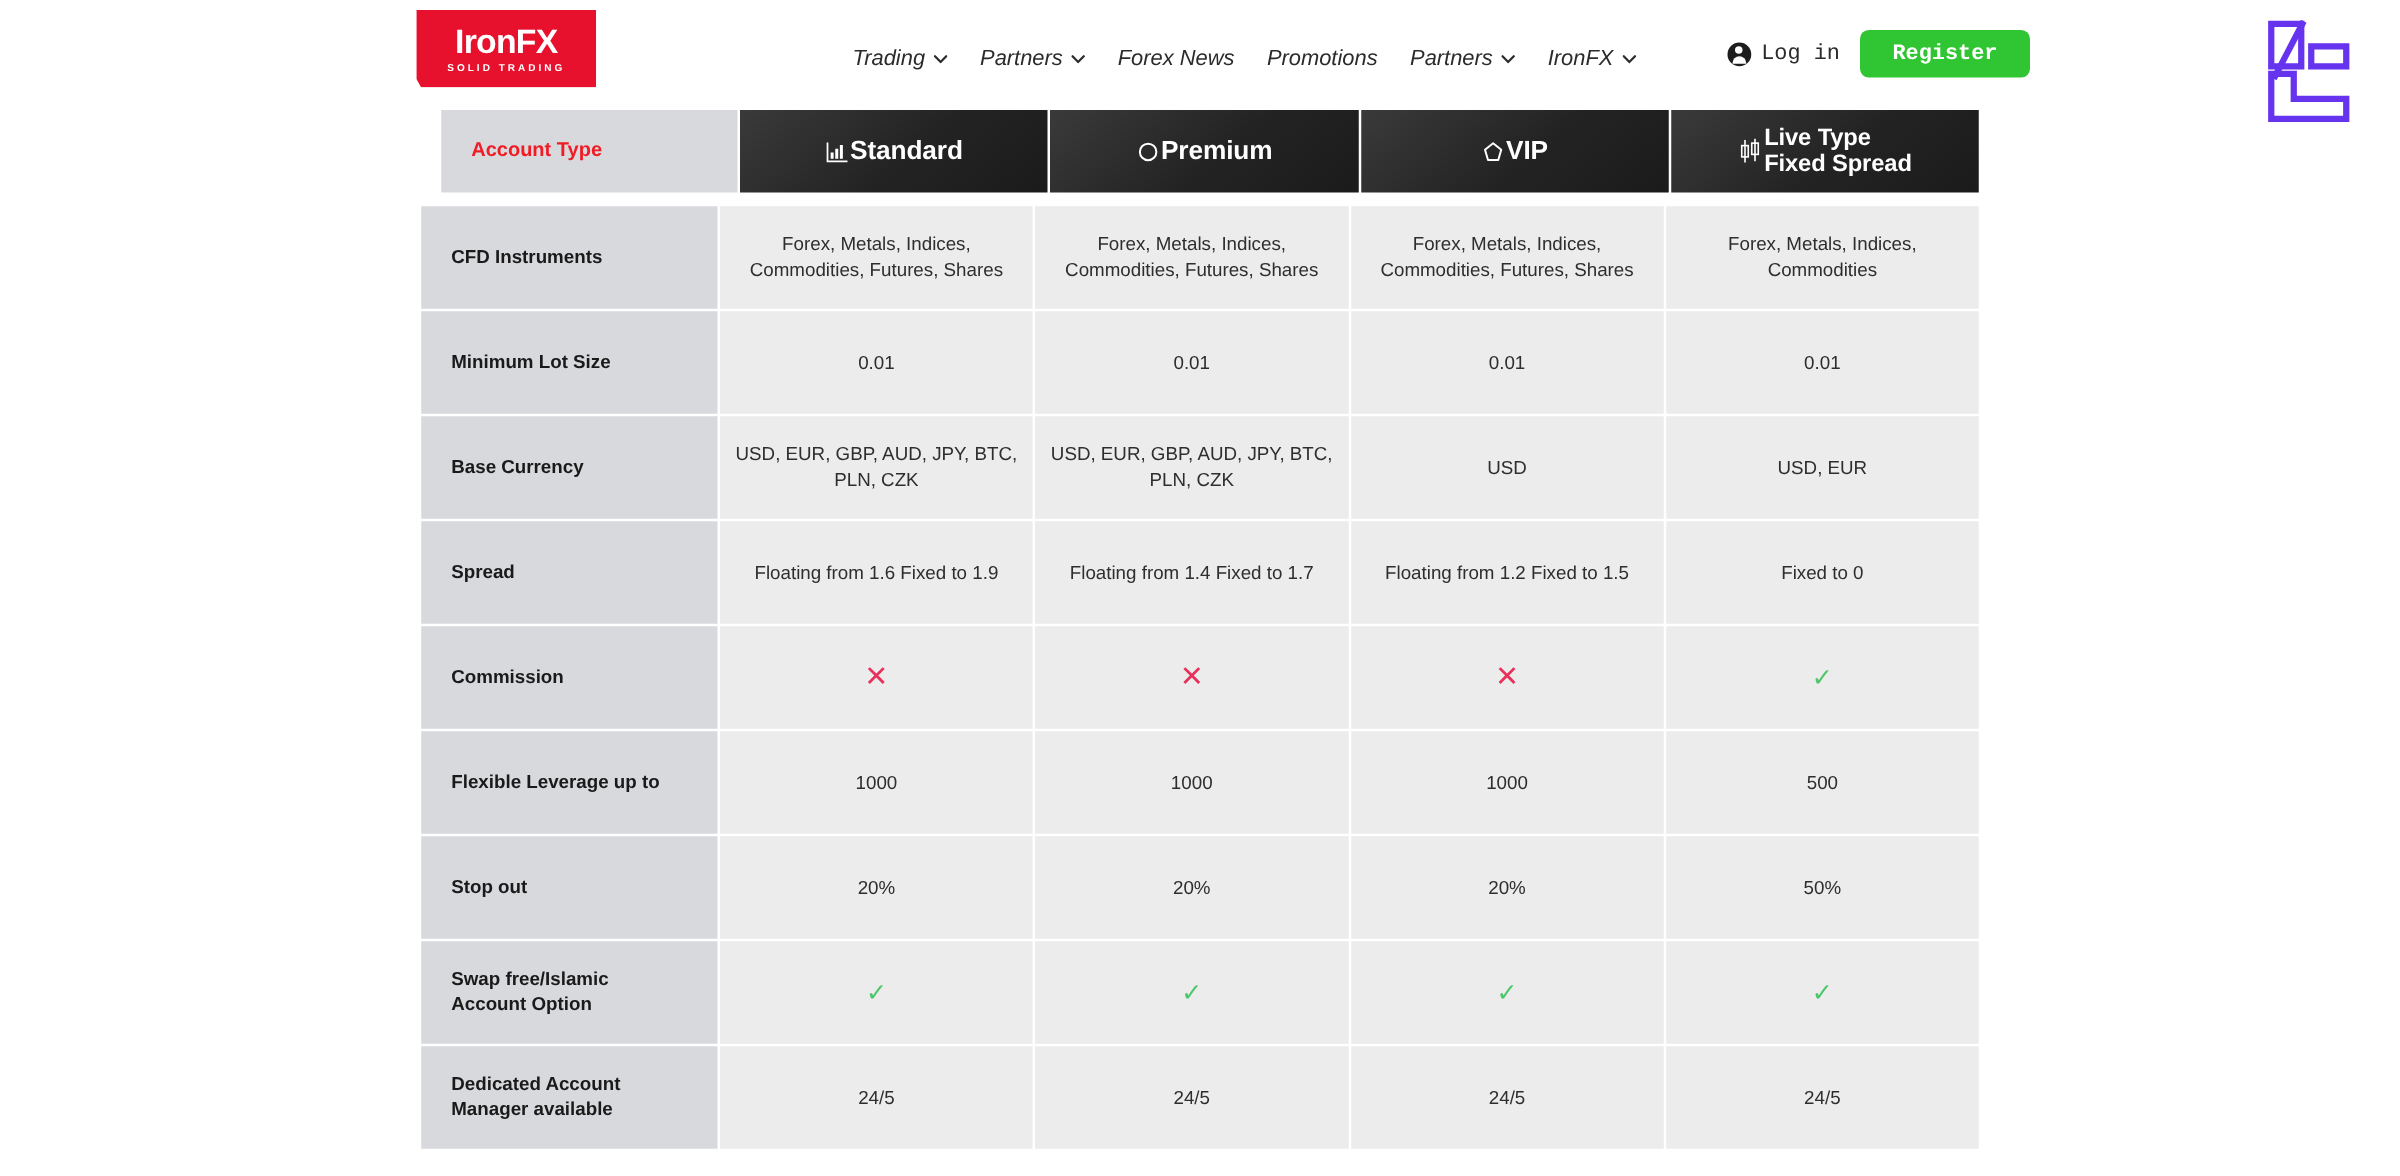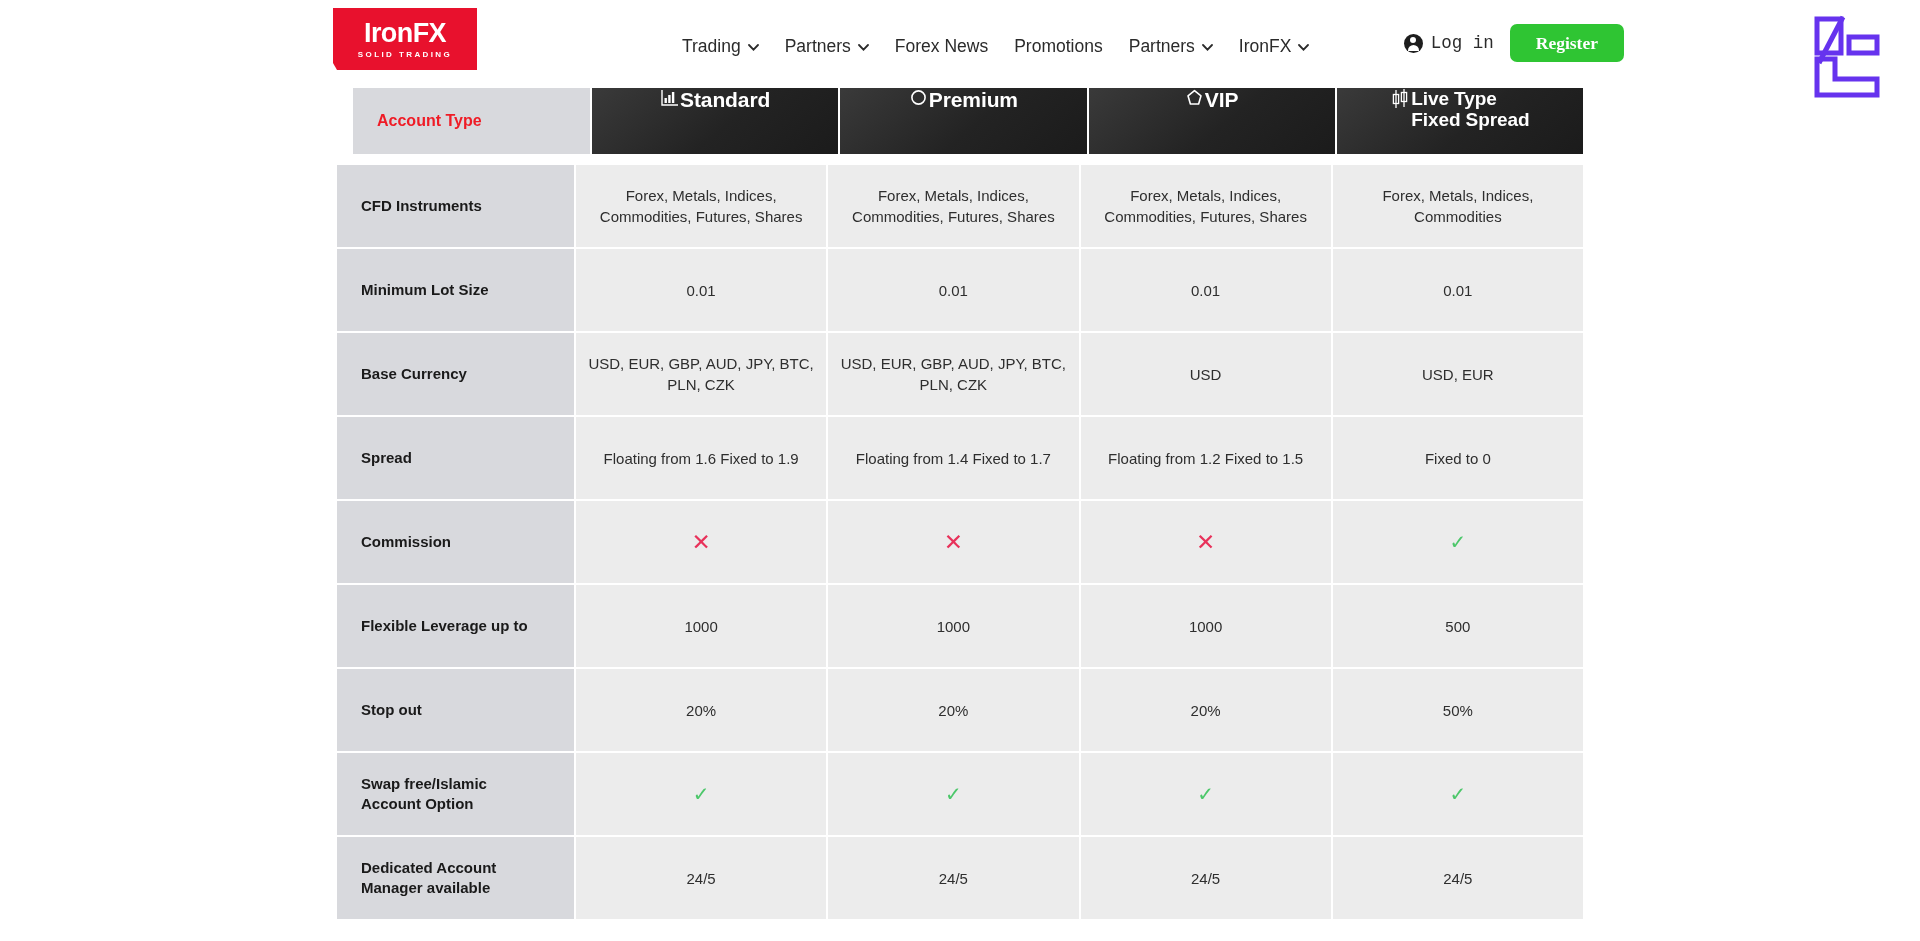--- a/index.html
+++ b/index.html
@@ -58,20 +58,21 @@
     height: 32px;
   }
   .nav-item {
     display: flex;
     align-items: center;
     gap: 7px;
     font-size: 17.5px;
     color: #2b2b2b;
     white-space: nowrap;
     cursor: pointer;
+    font-style: italic;
   }
   .chev {
     display: inline-block;
     width: 11px;
     height: 7px;
     position: relative;
     top: 1px;
   }
   .chev svg { display: block; }
 
@@ -118,21 +119,21 @@
   .register-btn {
     background: #2fc533;
     color: #ffffff;
     font-size: 17.5px;
     font-weight: bold;
     border: none;
     border-radius: 7px;
     padding: 0 26px;
     height: 38px;
     cursor: pointer;
-    font-family: Liberation Serif, serif;
+    font-family: Liberation Mono, monospace;
   }
 
   .corner-logo {
     position: absolute;
     right: 35px;
     top: 7px;
     width: 76px;
     height: 100px;
   }
 
@@ -180,21 +181,21 @@
     background: #d8d9dd;
     color: #ef1c26;
     font-size: 16px;
     font-weight: bold;
   }
   .hdr-cell {
     flex: 1 1 0;
     height: 66px;
     background: linear-gradient(140deg, #3a3a3a 0%, #232323 55%, #1b1b1b 100%);
     display: flex;
-    align-items: flex-start;
+    align-items: center;
     justify-content: center;
     gap: 1px;
     color: #ffffff;
     font-size: 21px;
     font-weight: bold;
     letter-spacing: -0.1px;
   }
   .hdr-cell .tier-ic {
     flex: 0 0 auto;
     display: flex;

